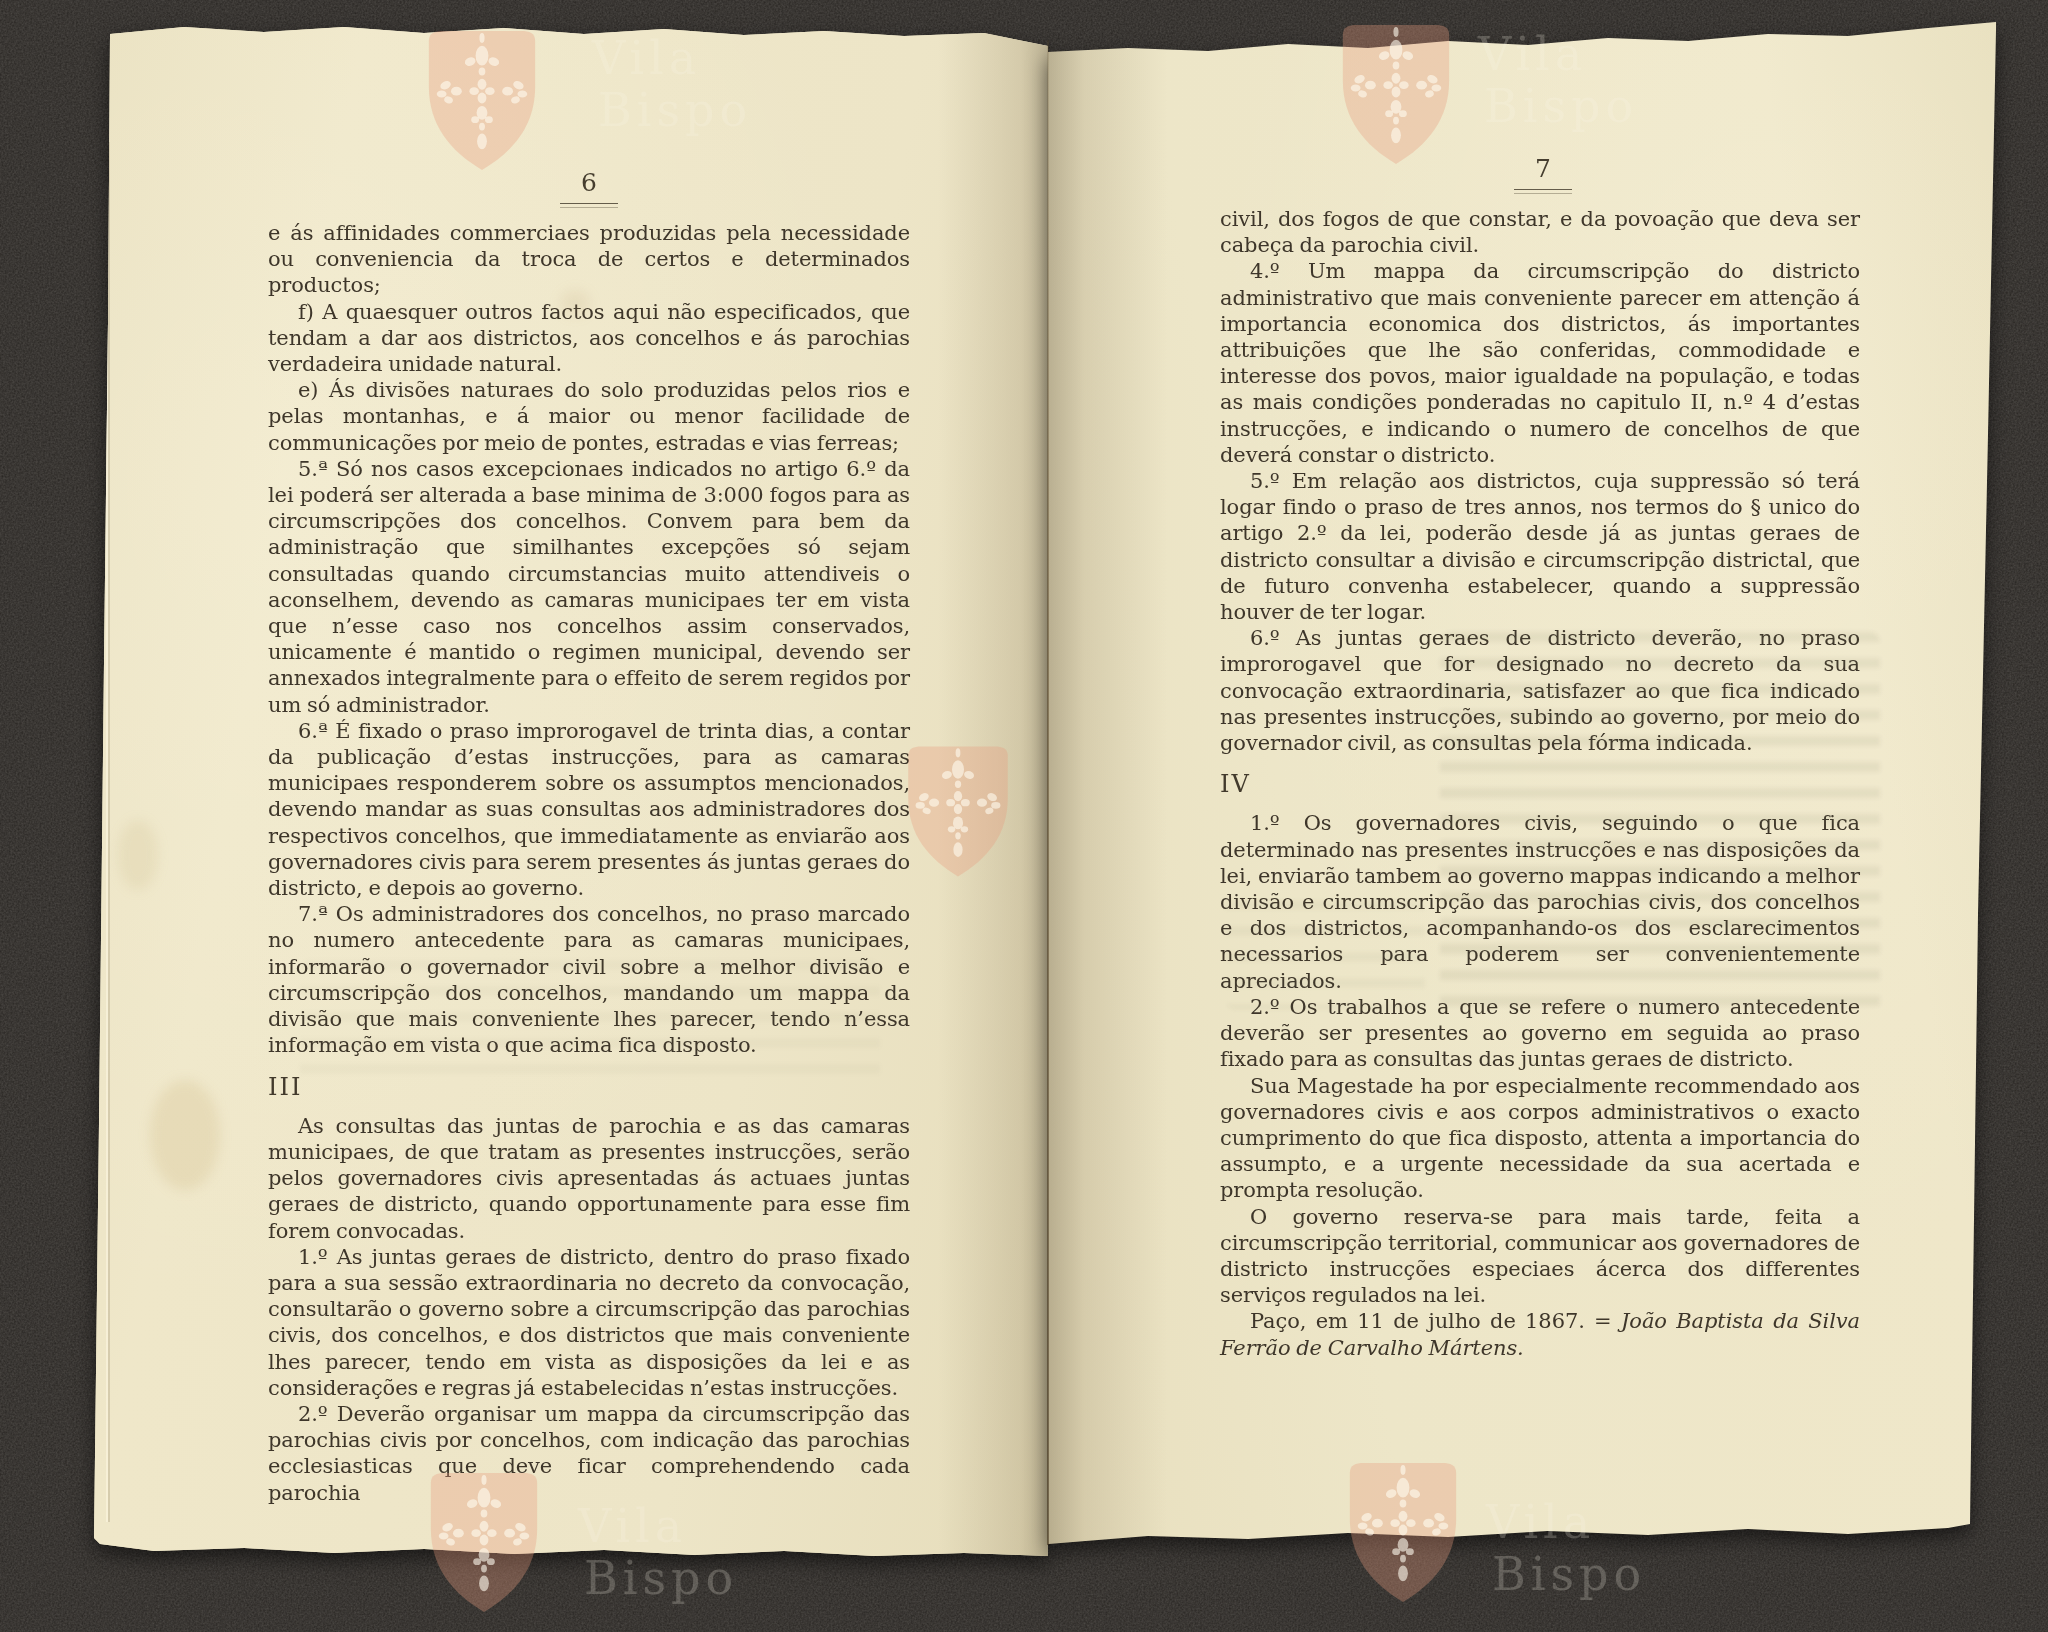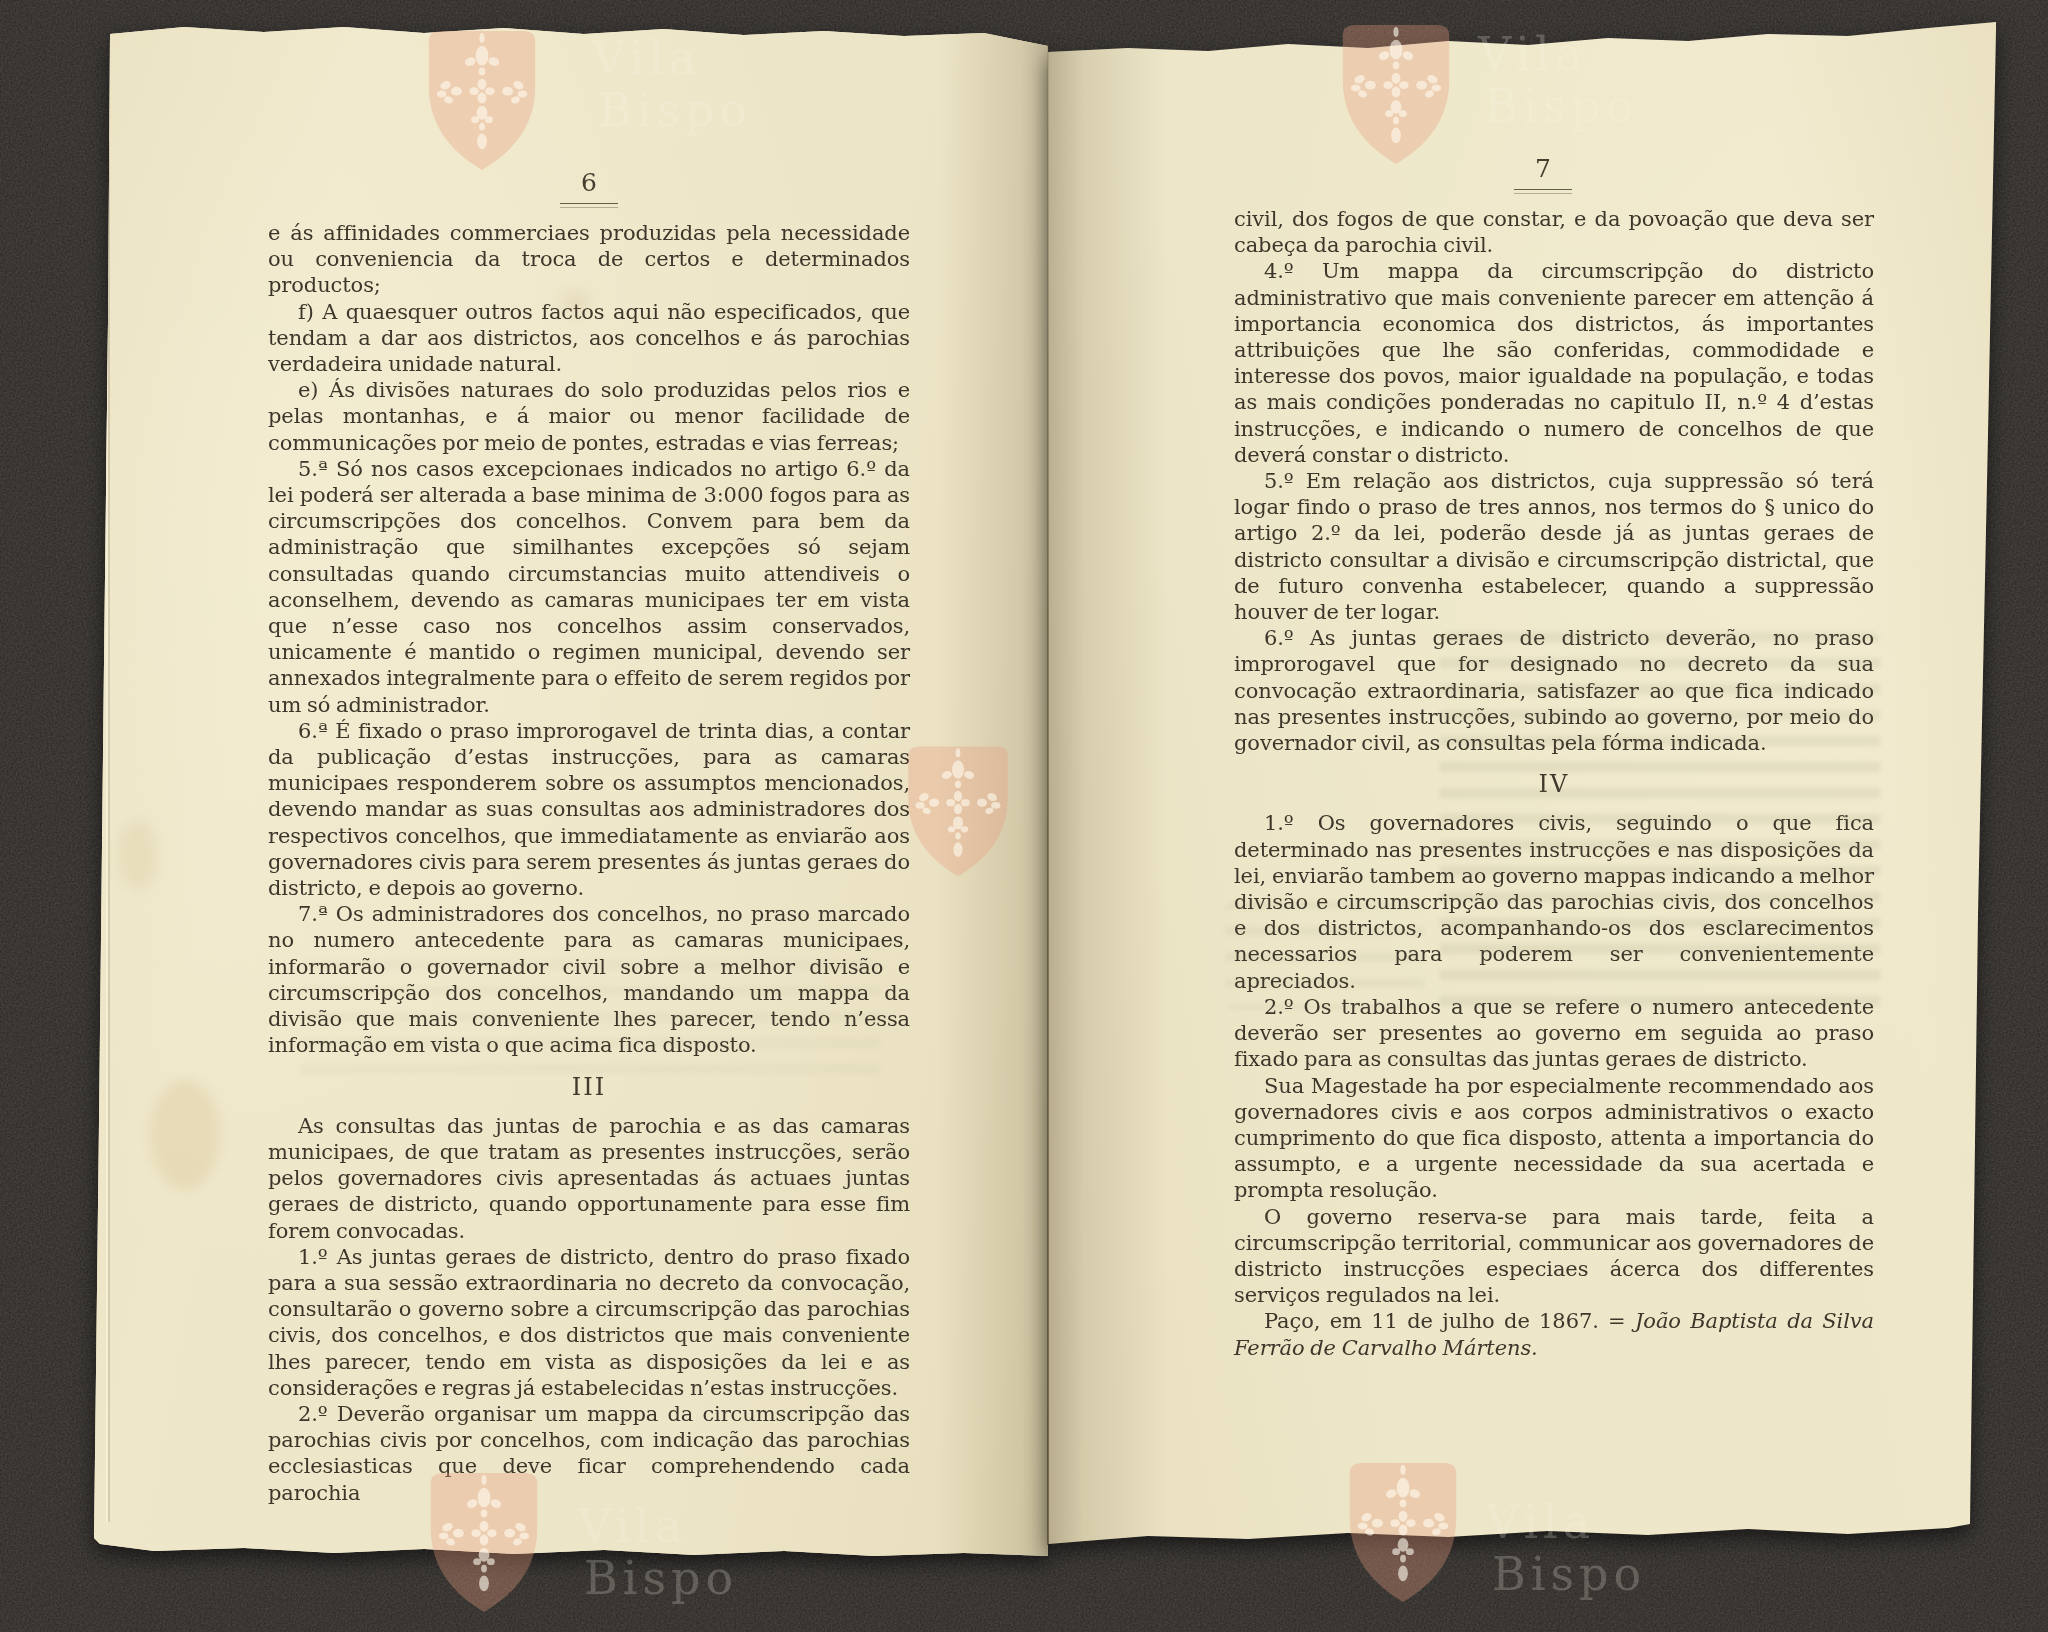--- a/index.html
+++ b/index.html
@@ -48,21 +48,21 @@
   .pagenum .rule{width:58px;height:3px;margin:8px auto 0 auto;
     border-top:1.6px solid rgba(66,57,42,0.8);border-bottom:1px solid rgba(66,57,42,0.35);}
   .body-col{
     position:absolute;color:#3e362a;
     font-size:21px;line-height:26.2px;text-align:justify;
     letter-spacing:-0.1px;word-spacing:-0.8px;
   }
   .body-col p{margin:0;text-indent:30px;}
   .body-col p.noindent{text-indent:0;}
   .section-heading{
-    text-align:center;text-indent:0 !important;
+    text-indent:0 !important;
     font-size:24px;letter-spacing:2px;color:#423a2c;
     margin:15px 0 13px 0 !important;
   }
   .closing i{font-style:italic;}
   
   #wm-layer{z-index:5;pointer-events:none;}
   .wm{position:absolute;}
   .ghost{
     position:absolute;color:rgba(250,246,233,0.22);
     font-size:46px;line-height:52px;letter-spacing:5px;
@@ -145,21 +145,21 @@
 
 <div id="page-right-wrap" class="page-wrap">
   <div id="page-right" class="page">
     <div class="gutter-shade-r"></div>
 
     <div class="pagenum" style="left:175px;top:142px;width:640px;">
       <span>7</span>
       <div class="rule"></div>
     </div>
 
-    <div class="body-col" style="left:186px;top:192px;width:640px;">
+    <div class="body-col" style="left:172px;top:192px;width:640px;">
       <p class="noindent">civil, dos fogos de que constar, e da povoação que deva ser cabeça da parochia civil.</p>
       <p>4.º Um mappa da circumscripção do districto administrativo que mais conveniente parecer em attenção á importancia economica dos districtos, ás importantes attribuições que lhe são conferidas, commodidade e interesse dos povos, maior igualdade na população, e todas as mais condições ponderadas no capitulo II, n.º 4 d’estas instrucções, e indicando o numero de concelhos de que deverá constar o districto.</p>
       <p>5.º Em relação aos districtos, cuja suppressão só terá logar findo o praso de tres annos, nos termos do § unico do artigo 2.º da lei, poderão desde já as juntas geraes de districto consultar a divisão e circumscripção districtal, que de futuro convenha estabelecer, quando a suppressão houver de ter logar.</p>
       <p>6.º As juntas geraes de districto deverão, no praso improrogavel que for designado no decreto da sua convocação extraordinaria, satisfazer ao que fica indicado nas presentes instrucções, subindo ao governo, por meio do governador civil, as consultas pela fórma indicada.</p>
       <p class="section-heading">IV</p>
       <p>1.º Os governadores civis, seguindo o que fica determinado nas presentes instrucções e nas disposições da lei, enviarão tambem ao governo mappas indicando a melhor divisão e circumscripção das parochias civis, dos concelhos e dos districtos, acompanhando-os dos esclarecimentos necessarios para poderem ser convenientemente apreciados.</p>
       <p>2.º Os trabalhos a que se refere o numero antecedente deverão ser presentes ao governo em seguida ao praso fixado para as consultas das juntas geraes de districto.</p>
       <p>Sua Magestade ha por especialmente recommendado aos governadores civis e aos corpos administrativos o exacto cumprimento do que fica disposto, attenta a importancia do assumpto, e a urgente necessidade da sua acertada e prompta resolução.</p>
       <p>O governo reserva-se para mais tarde, feita a circumscripção territorial, communicar aos governadores de districto instrucções especiaes ácerca dos differentes serviços regulados na lei.</p>
       <p class="closing"><span>Paço, em 11 de julho de 1867. = </span><i>João Baptista da Silva Ferrão de Carvalho Mártens.</i></p>

